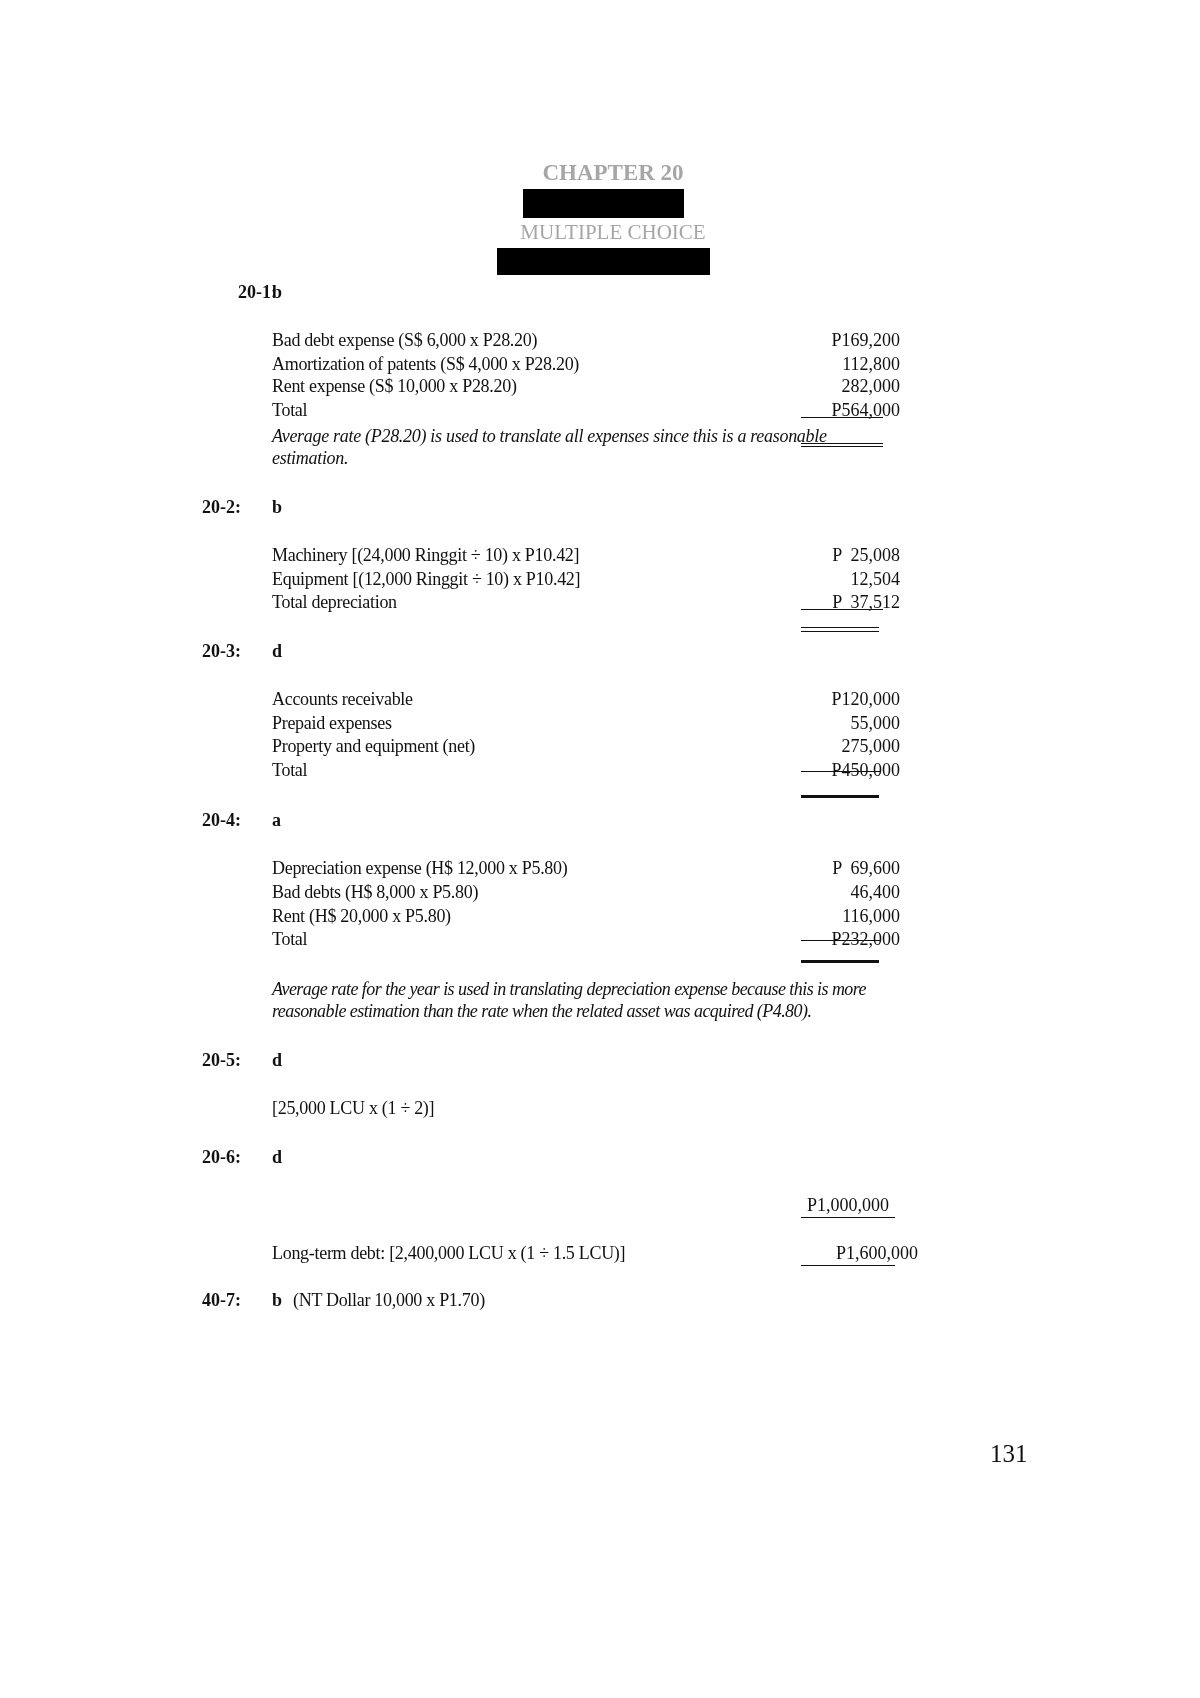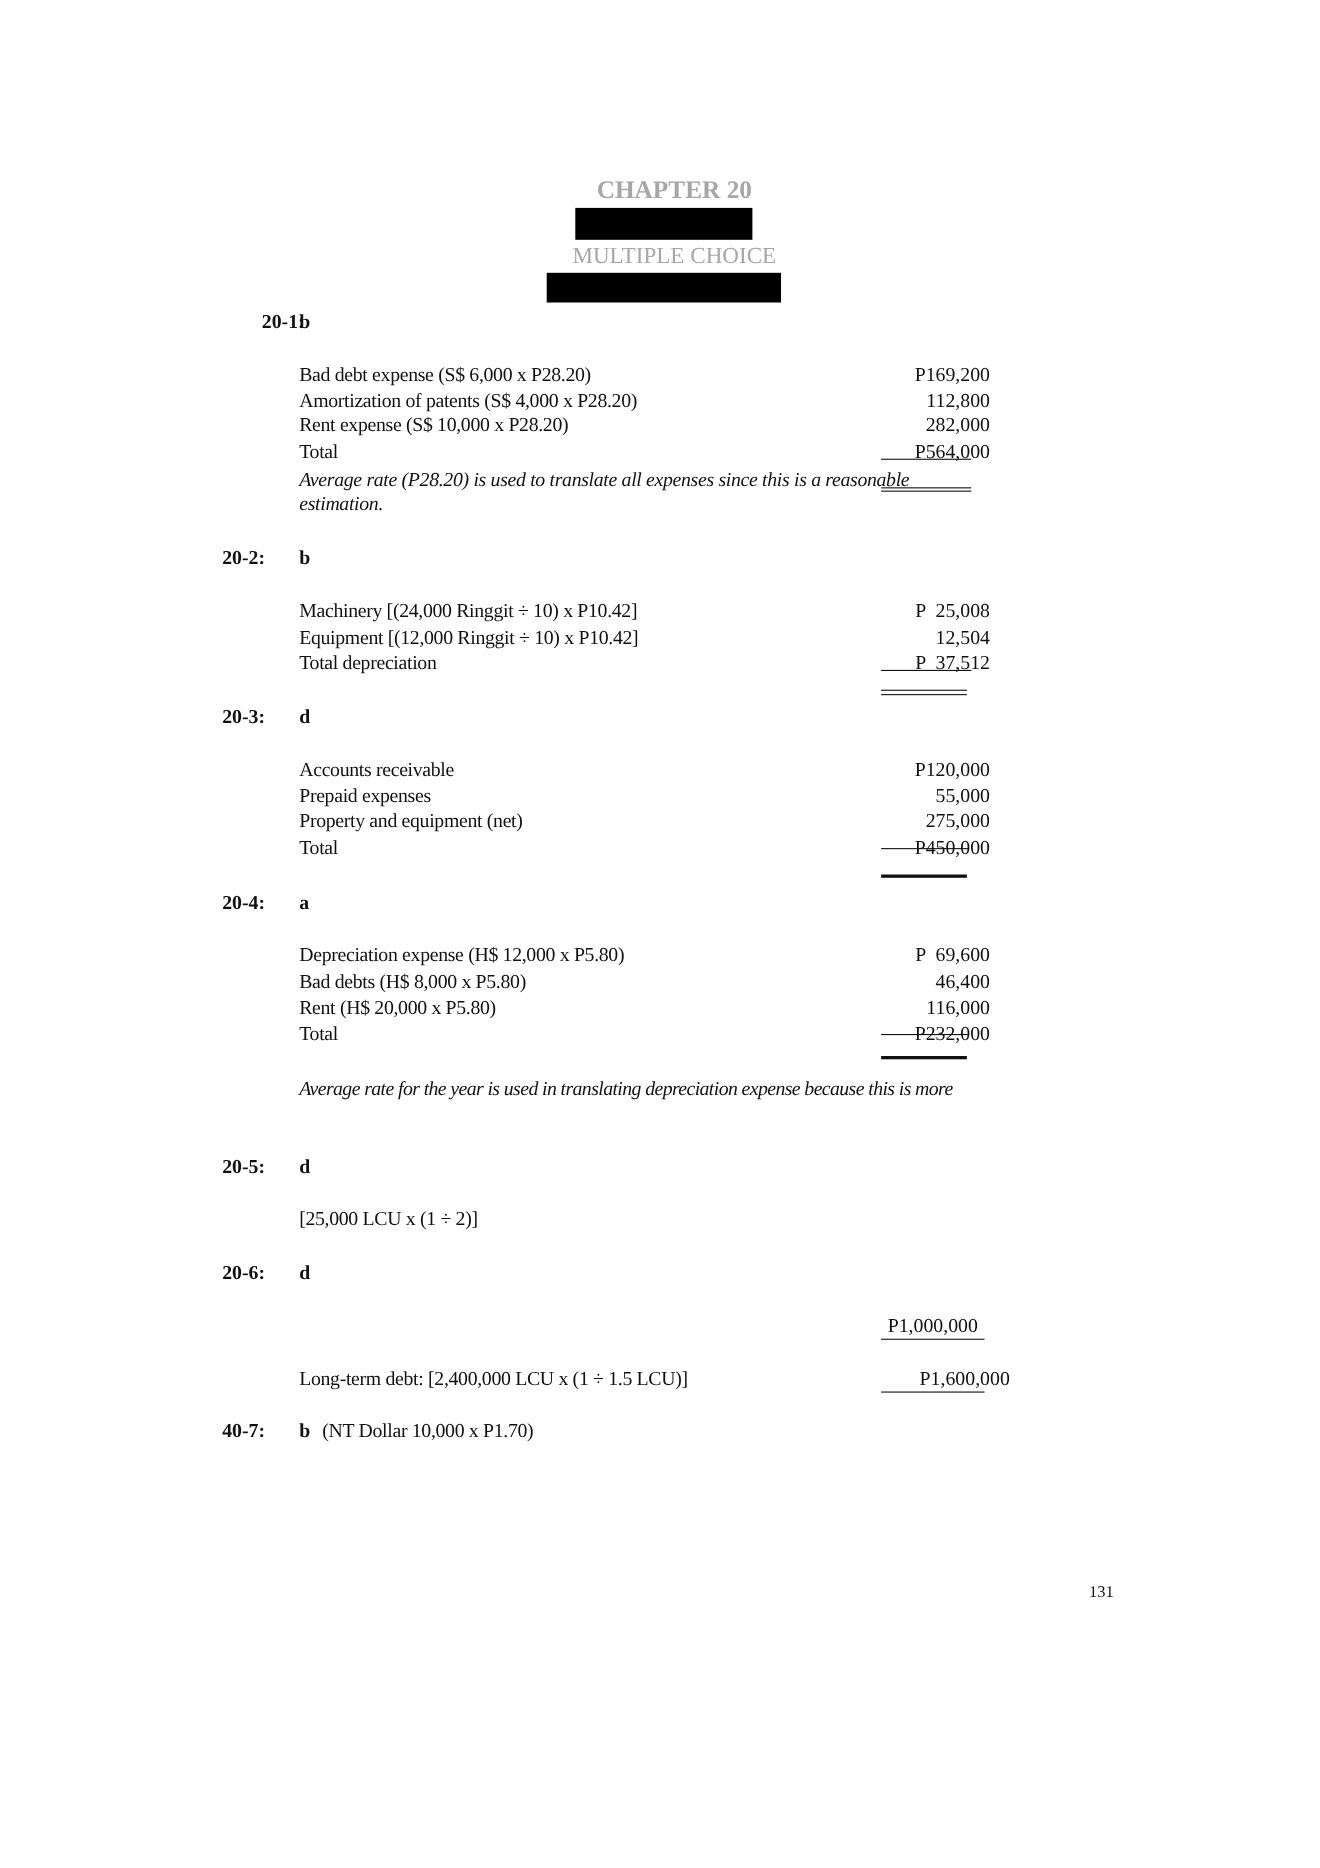--- a/index.html
+++ b/index.html
@@ -74,21 +74,21 @@
     .rule-thin { height: 1px; }
     .double-rule {
       position: absolute;
       height: 5px;
       border-top: 1.5px solid #111;
       border-bottom: 1.5px solid #111;
       box-sizing: border-box;
     }
     .page-number {
       left: 990px; top: 1440px;
-      font-size: 15px;
+      font-size: 25px;
     }
   </style>
 </head>
 <body>
 
 <div class="page">
 
   <div class="abs chapter-title">CHAPTER 20</div>
   <div class="abs redaction" style="left:523px; top:189px; width:161px; height:29px;"></div>
   <div class="abs section-title">MULTIPLE CHOICE</div>
@@ -146,20 +146,21 @@
   <div class="abs line-label" style="top:882px;">Bad debts (H$ 8,000 x P5.80)</div>
   <div class="abs line-value" style="top:882px;">46,400</div>
   <div class="abs line-label" style="top:906px;">Rent (H$ 20,000 x P5.80)</div>
   <div class="abs line-value" style="top:906px;">116,000</div>
   <div class="abs line-label" style="top:929px;">Total</div>
   <div class="abs line-value" style="top:929px;">P232,000</div>
   <div class="rule rule-thin" style="left:801px; top:940px; width:80px;"></div>
   <div class="rule" style="left:801px; top:960px; width:78px; height:3px;"></div>
 
   <div class="abs note" style="top:979px; letter-spacing:-0.55px;">Average rate for the year is used in translating depreciation expense because this is more</div>
+  <div class="abs note" style="top:1001px; letter-spacing:-0.55px;">reasonable estimation than the rate when the related asset was acquired (P4.80).</div>
 
   <div class="abs qnum" style="top:1050px;">20-5:</div>
   <div class="abs qans" style="top:1050px;">d</div>
   <div class="abs line-label" style="top:1098px;">[25,000 LCU x (1 ÷ 2)]</div>
 
   <div class="abs qnum" style="top:1147px;">20-6:</div>
   <div class="abs qans" style="top:1147px;">d</div>
 
   <div class="abs line-value" style="top:1195px; right:282px;text-align:center;">P1,000,000</div>
   <div class="rule rule-thin" style="left:801px; top:1217px; width:94px;"></div>

